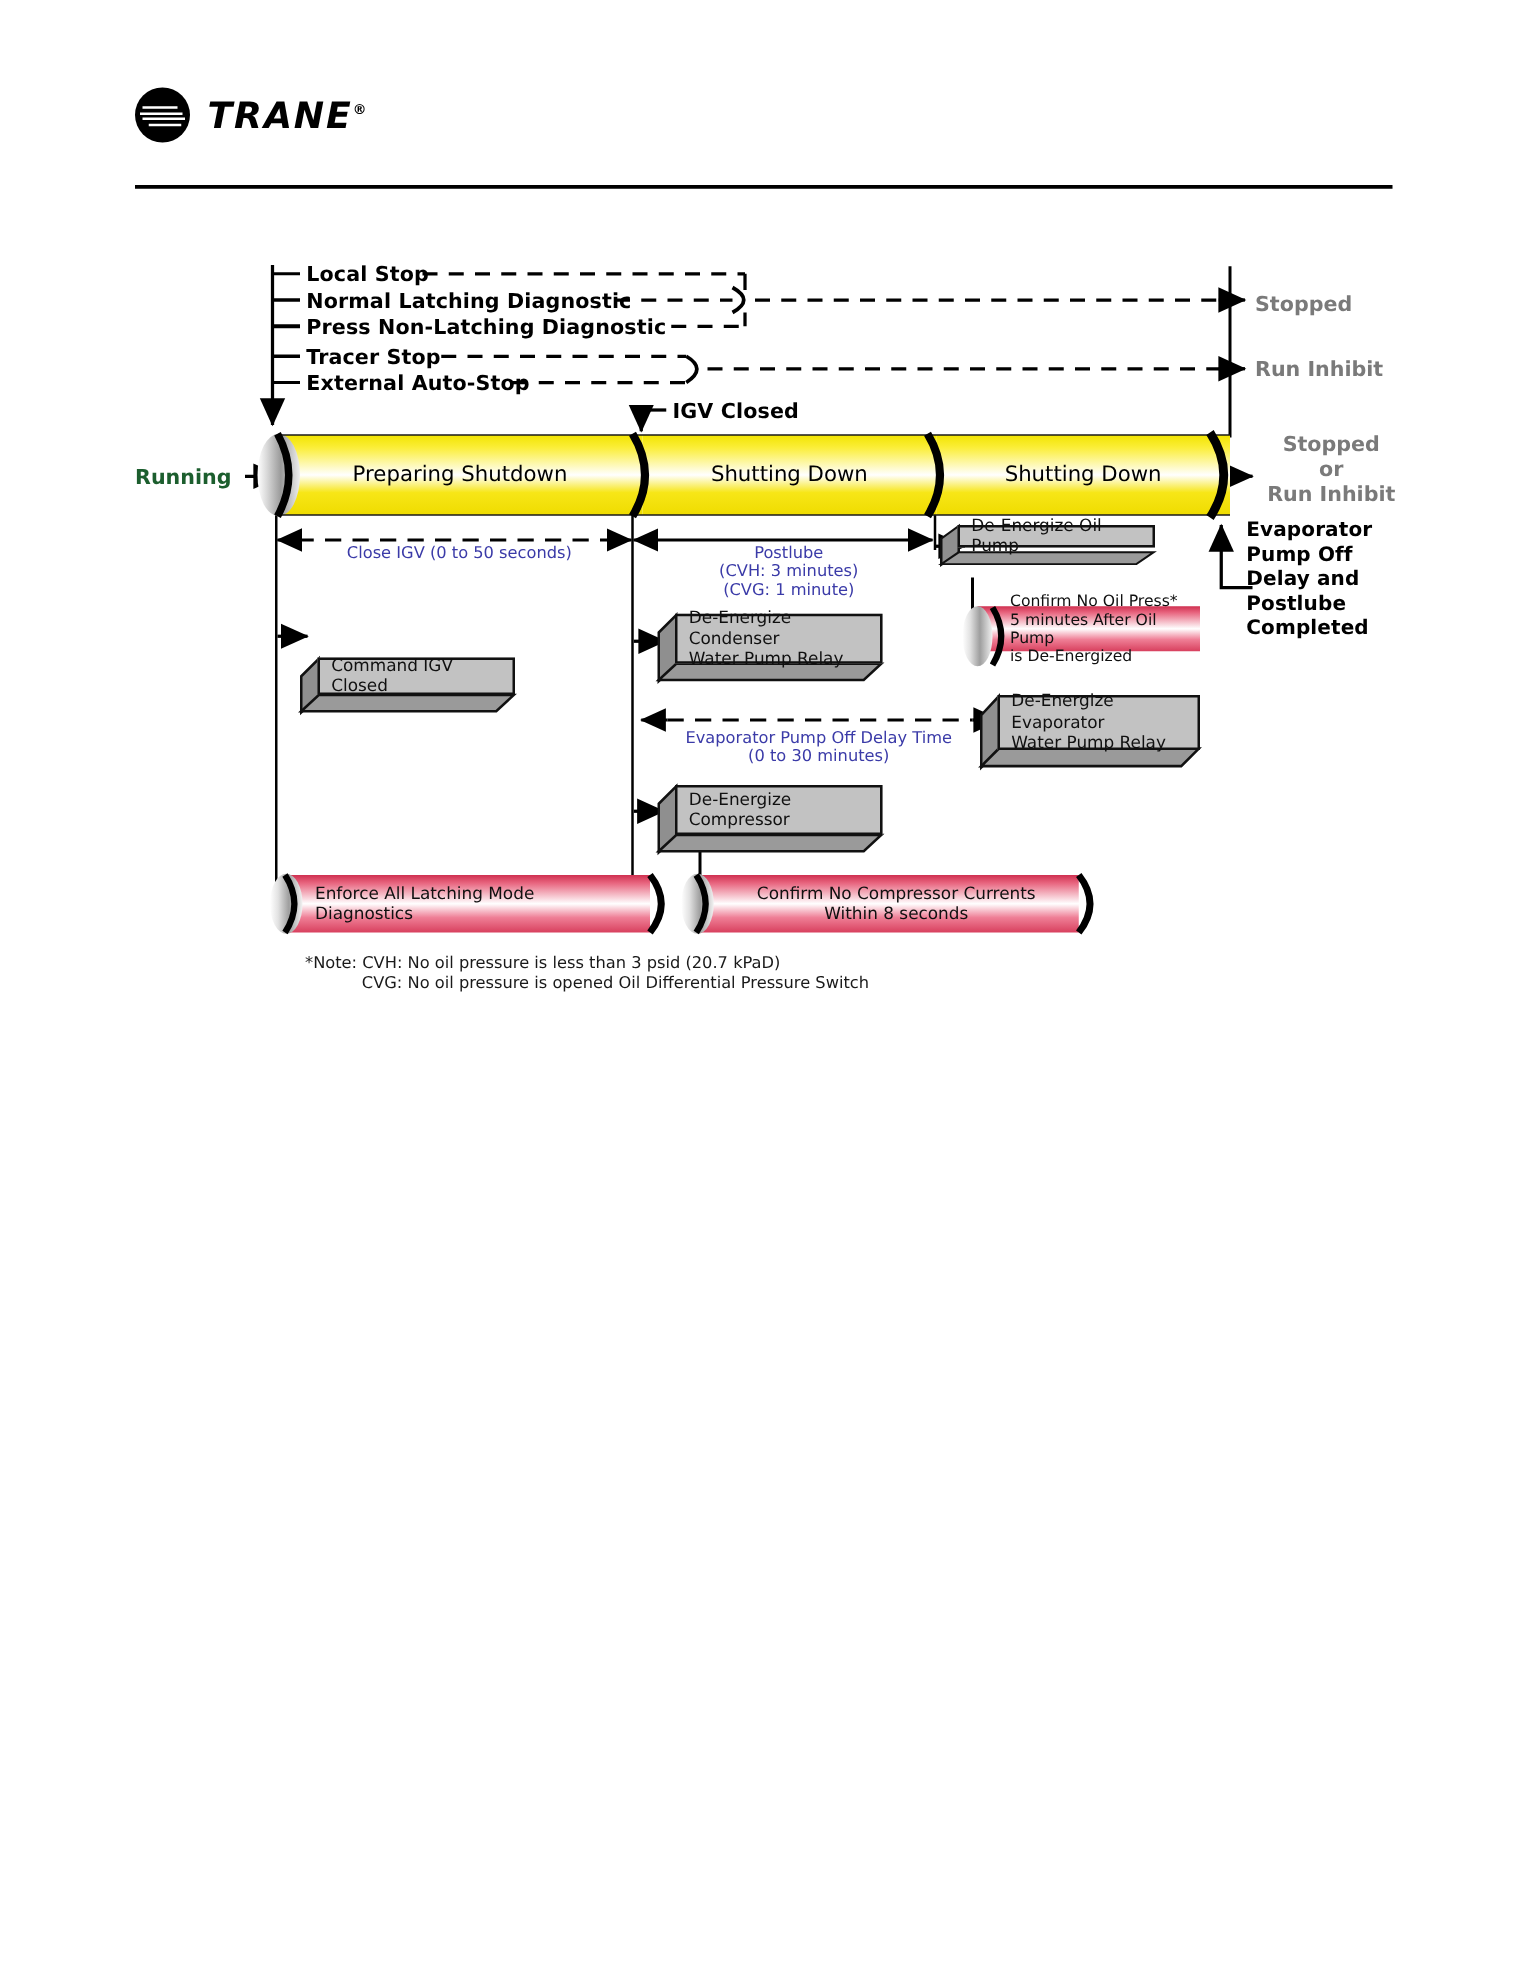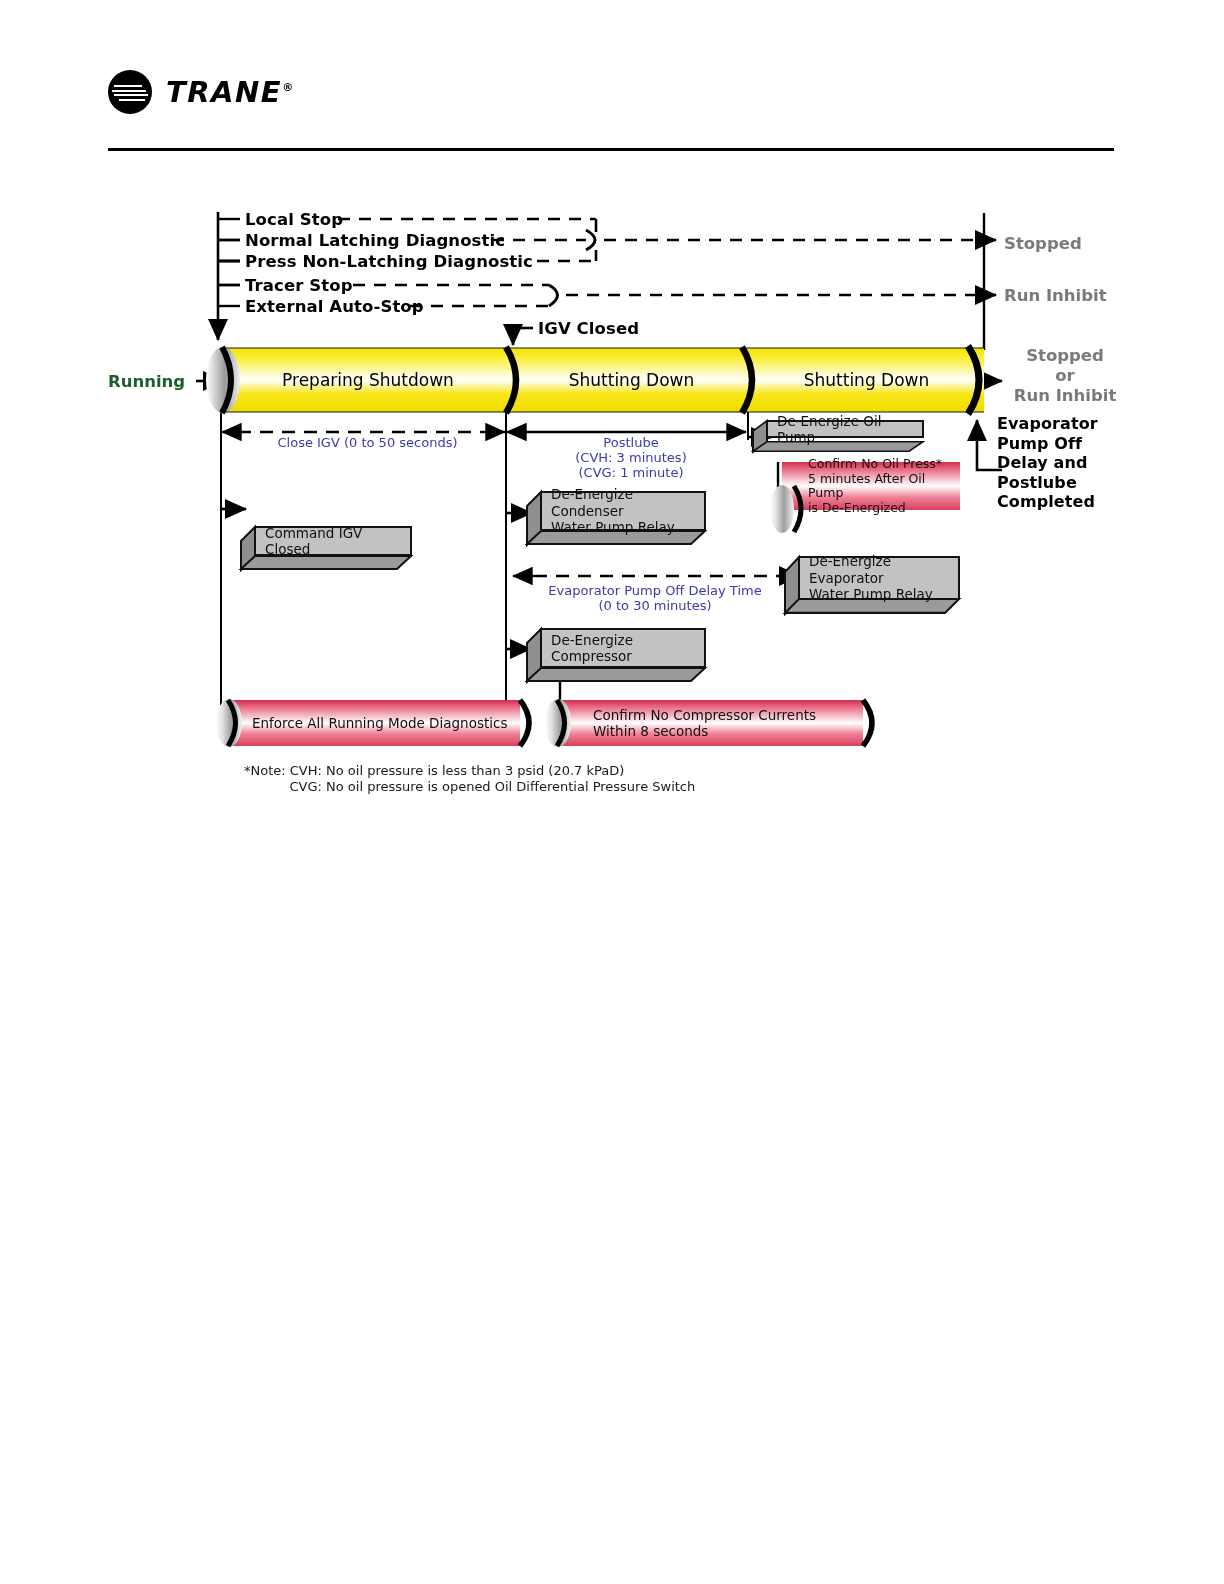--- a/index.html
+++ b/index.html
@@ -275,38 +275,38 @@
       <svg class="sides" viewBox="0 0 180 54" preserveAspectRatio="none">
         <path d="M1,15 L15,1 L15,41 L1,54 Z" fill="#8f8f8f" stroke="#111" stroke-width="2"></path>
         <path d="M1,53 L15,40 L179,40 L165,53 Z" fill="#9a9a9a" stroke="#111" stroke-width="2"></path>
       </svg>
       <div class="face">
         <span>De-Energize</span>
         <span>Compressor</span>
       </div>
     </div>
 
-    <div class="bar-pink" style="left:782px;top:462px;width:178px;height:48px;">
+    <div class="bar-pink" style="left:782px;top:485px;width:178px;height:36px;">
       <div class="bar-text" style="left:26px;font-size:12.5px;line-height:14.5px;">
         <span>Confirm No Oil Press*</span>
         <span>5 minutes After Oil Pump</span>
         <span>is De-Energized</span>
       </div>
     </div>
     <div class="cap-pink" style="left:770px;top:485px;width:24px;height:48px;"></div>
 
     <div class="bar-pink" style="left:228px;top:700px;width:292px;">
       <div class="bar-text" style="left:24px;">
-        <span>Enforce All Running Mode Diagnostics</span>
+        <span>Enforce All Latching Mode Diagnostics</span>
       </div>
     </div>
     <div class="cap-pink" style="left:216px;top:699px;"></div>
 
     <div class="bar-pink" style="left:557px;top:700px;width:306px;">
-      <div class="bar-text" style="left:36px;">
+      <div class="bar-text" style="left:24px;text-align:center;">
         <span>Confirm No Compressor Currents</span>
         <span>Within 8 seconds</span>
       </div>
     </div>
     <div class="cap-pink" style="left:545px;top:699px;"></div>
 
     <svg class="layer" viewBox="0 0 1224 820">
       <path d="M520,700 Q538,723 520,746" stroke="#000" stroke-width="5.5" fill="none"></path>
       <path d="M863,700 Q881,723 863,746" stroke="#000" stroke-width="5.5" fill="none"></path>
       <path d="M794,486 Q808,509 794,532" stroke="#000" stroke-width="5" fill="none"></path>

